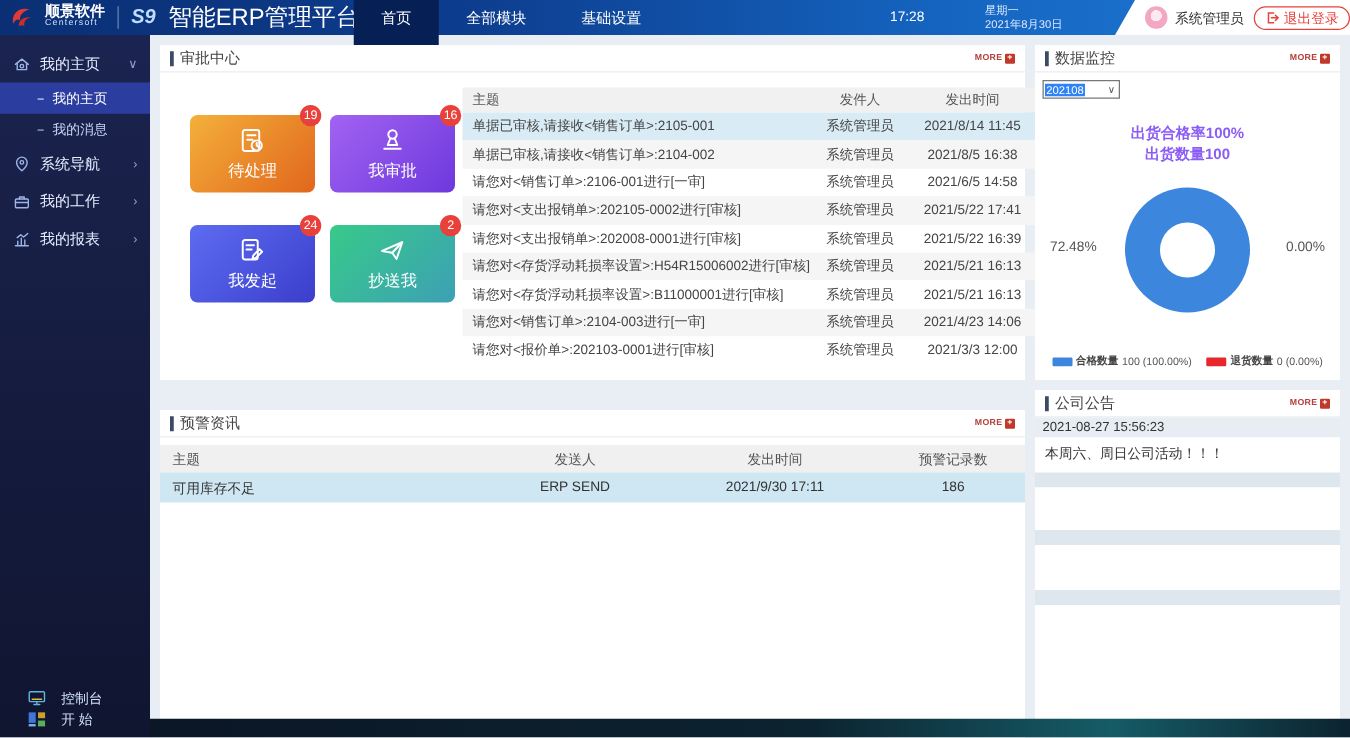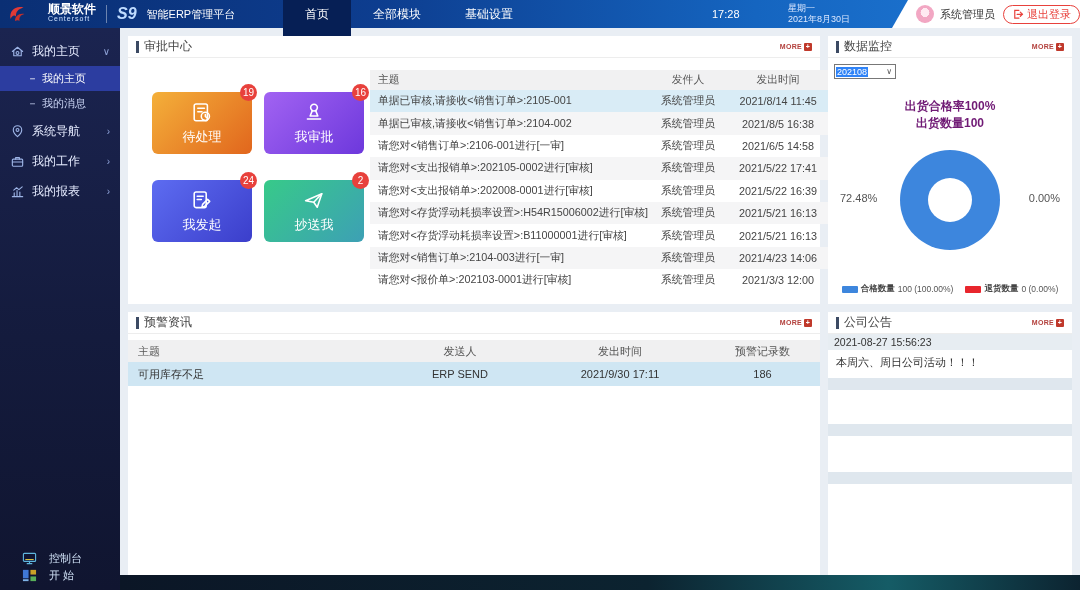--- a/index.html
+++ b/index.html
@@ -3,26 +3,26 @@
 <meta charset="utf-8">
 <style>
   * { margin:0; padding:0; box-sizing:border-box; }
   html,body { width:1080px; height:590px; overflow:hidden; }
   body { position:relative; font-family:"Liberation Sans","DejaVu Sans",sans-serif; background:#e9eef4; }
 
   
   .topbar { position:absolute; top:0; left:0; width:1080px; height:28px;
     background:linear-gradient(90deg,#0a2f74 0%,#0d3d8f 35%,#1565c0 70%,#1f7ad8 100%); z-index:5; }
   .brand { position:absolute; left:6px; top:0; height:28px; display:flex; align-items:center; gap:6px; }
-  .brand-txt { display:flex; flex-direction:column; line-height:10px;margin-left:12px; }
+  .brand-txt { display:flex; flex-direction:column; line-height:10px; }
   .brand-cn { color:#fff; font-weight:bold; font-size:12px; }
   .brand-en { color:#cfe2ff; font-size:7px; letter-spacing:1px; }
   .brand-div { width:1px; height:18px; background:rgba(255,255,255,.4); margin:0 4px; }
   .s9 { color:#bfdcff; font-size:16px; font-weight:bold; font-style:italic; }
-  .app-title { color:#fff; font-size:11px; margin-left:4px; }
+  .app-title { color:#fff; font-size:19px; margin-left:4px; }
   .nav { position:absolute; left:283px; top:0; height:36px; display:flex; }
   .nav-item { line-height:28px; padding:0 22px; color:#fff; font-size:12px; cursor:pointer; }
   .nav-item.active { background:#061f55; }
   .clock { position:absolute; left:712px; top:0; line-height:28px; color:#fff; font-size:11px; }
   .datetime { position:absolute; left:788px; top:3px; color:#dce8ff; font-size:9px; line-height:11px; }
   .user-wedge { position:absolute; right:0; top:0; width:188px; height:28px; background:#fff;
     clip-path:polygon(16px 0,188px 0,188px 28px,0 28px); display:flex; align-items:center; gap:6px; padding-left:24px; }
   .avatar { width:18px; height:18px; border-radius:50%;
     background:radial-gradient(circle at 50% 42%,#ffe9f1 32%,#f2a7c3 33% 68%,#e87da6 100%); flex:0 0 auto; cursor:pointer; }
   .uname { font-size:11px; color:#333; }
@@ -37,21 +37,21 @@
   .sgroup .chev { margin-left:auto; color:#8fa3d8; font-size:10px; }
   .ssub { display:flex; align-items:center; height:25px; padding-left:27px; color:#ccd6f5; font-size:11px; gap:4px; cursor:pointer; }
   .ssub.active { background:#2c3da0; color:#fff; }
   .side-foot { position:absolute; bottom:6px; left:22px; }
   .sf-row { display:flex; align-items:center; gap:12px; height:17px; color:#cfe0f5; font-size:11px; cursor:pointer; }
 
   
   .panel { position:absolute; background:#fff; }
   #approval { left:128px; top:36px;  width:692px; height:268px; }
   #monitor  { left:828px; top:36px;  width:244px; height:268px; }
-  #alerts   { left:128px; top:312px; width:692px; height:263px; }
+  #alerts   { left:128px; top:328px; width:692px; height:263px; }
   #announce { left:828px; top:312px; width:244px; height:263px; }
   .p-head { height:22px; display:flex; align-items:center; padding:0 8px; border-bottom:1px solid #ededed; }
   .p-accent { width:3px; height:12px; background:#3c4a63; margin-right:5px; }
   .p-title { font-size:12px; color:#444; }
   .more { margin-left:auto; display:flex; align-items:center; gap:2px; color:#b3403c; font-size:7px;
     font-weight:bold; letter-spacing:.3px; cursor:pointer; }
   .more-box { width:8px; height:8px; background:#c0392b; color:#fff; font-size:7px; line-height:8px;
     text-align:center; border-radius:1px; }
 
   
@@ -81,21 +81,21 @@
   .vs-down { position:absolute; bottom:1px; left:0; right:0; }
   .vs-thumb { position:absolute; top:12px; left:1px; width:8px; height:62px; background:#c8c8c8; }
 
   
   .mon-body { position:relative; height:calc(100% - 22px); }
   .period { position:absolute; top:6px; left:6px; width:62px; height:15px; border:1px solid #777;
     display:flex; align-items:center; justify-content:space-between; padding:0 3px 0 1px; font-size:9px;
     background:#fff; cursor:pointer; }
   .period-text { background:#2f83f7; color:#fff; padding:0 1px; }
   .period-chev { font-size:8px; color:#555; }
-  .metrics { position:absolute; top:40px; width:100%; text-align:center; color:#701a75; font-weight:bold;
+  .metrics { position:absolute; top:40px; width:100%; text-align:center; color:#8b5cf6; font-weight:bold;
     font-size:12px; line-height:17px; }
   .donut { position:absolute; top:92px; left:50%; margin-left:-50px; width:100px; height:100px;
     border-radius:50%; background:#3d86dd; }
   .hole { position:absolute; inset:28px; background:#fff; border-radius:50%; }
   .pct-l { position:absolute; top:134px; left:12px; font-size:11px; color:#555; }
   .pct-r { position:absolute; top:134px; right:12px; font-size:11px; color:#555; }
   .legend { position:absolute; bottom:9px; width:100%; display:flex; justify-content:center; gap:12px;
     font-size:8.5px; color:#555; align-items:center; }
   .leg { display:flex; align-items:center; gap:3px; }
   .leg b { font-weight:bold; color:#444; }

